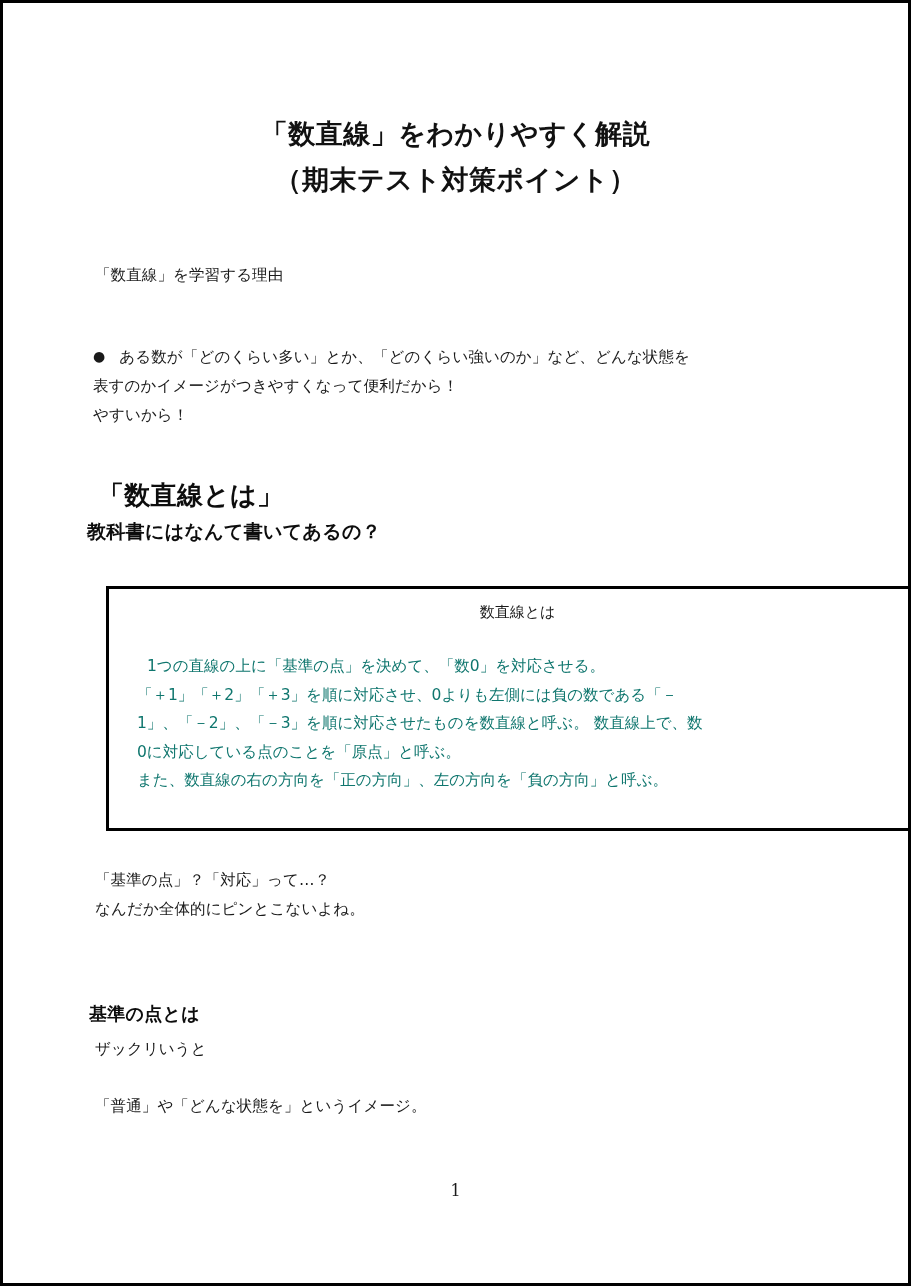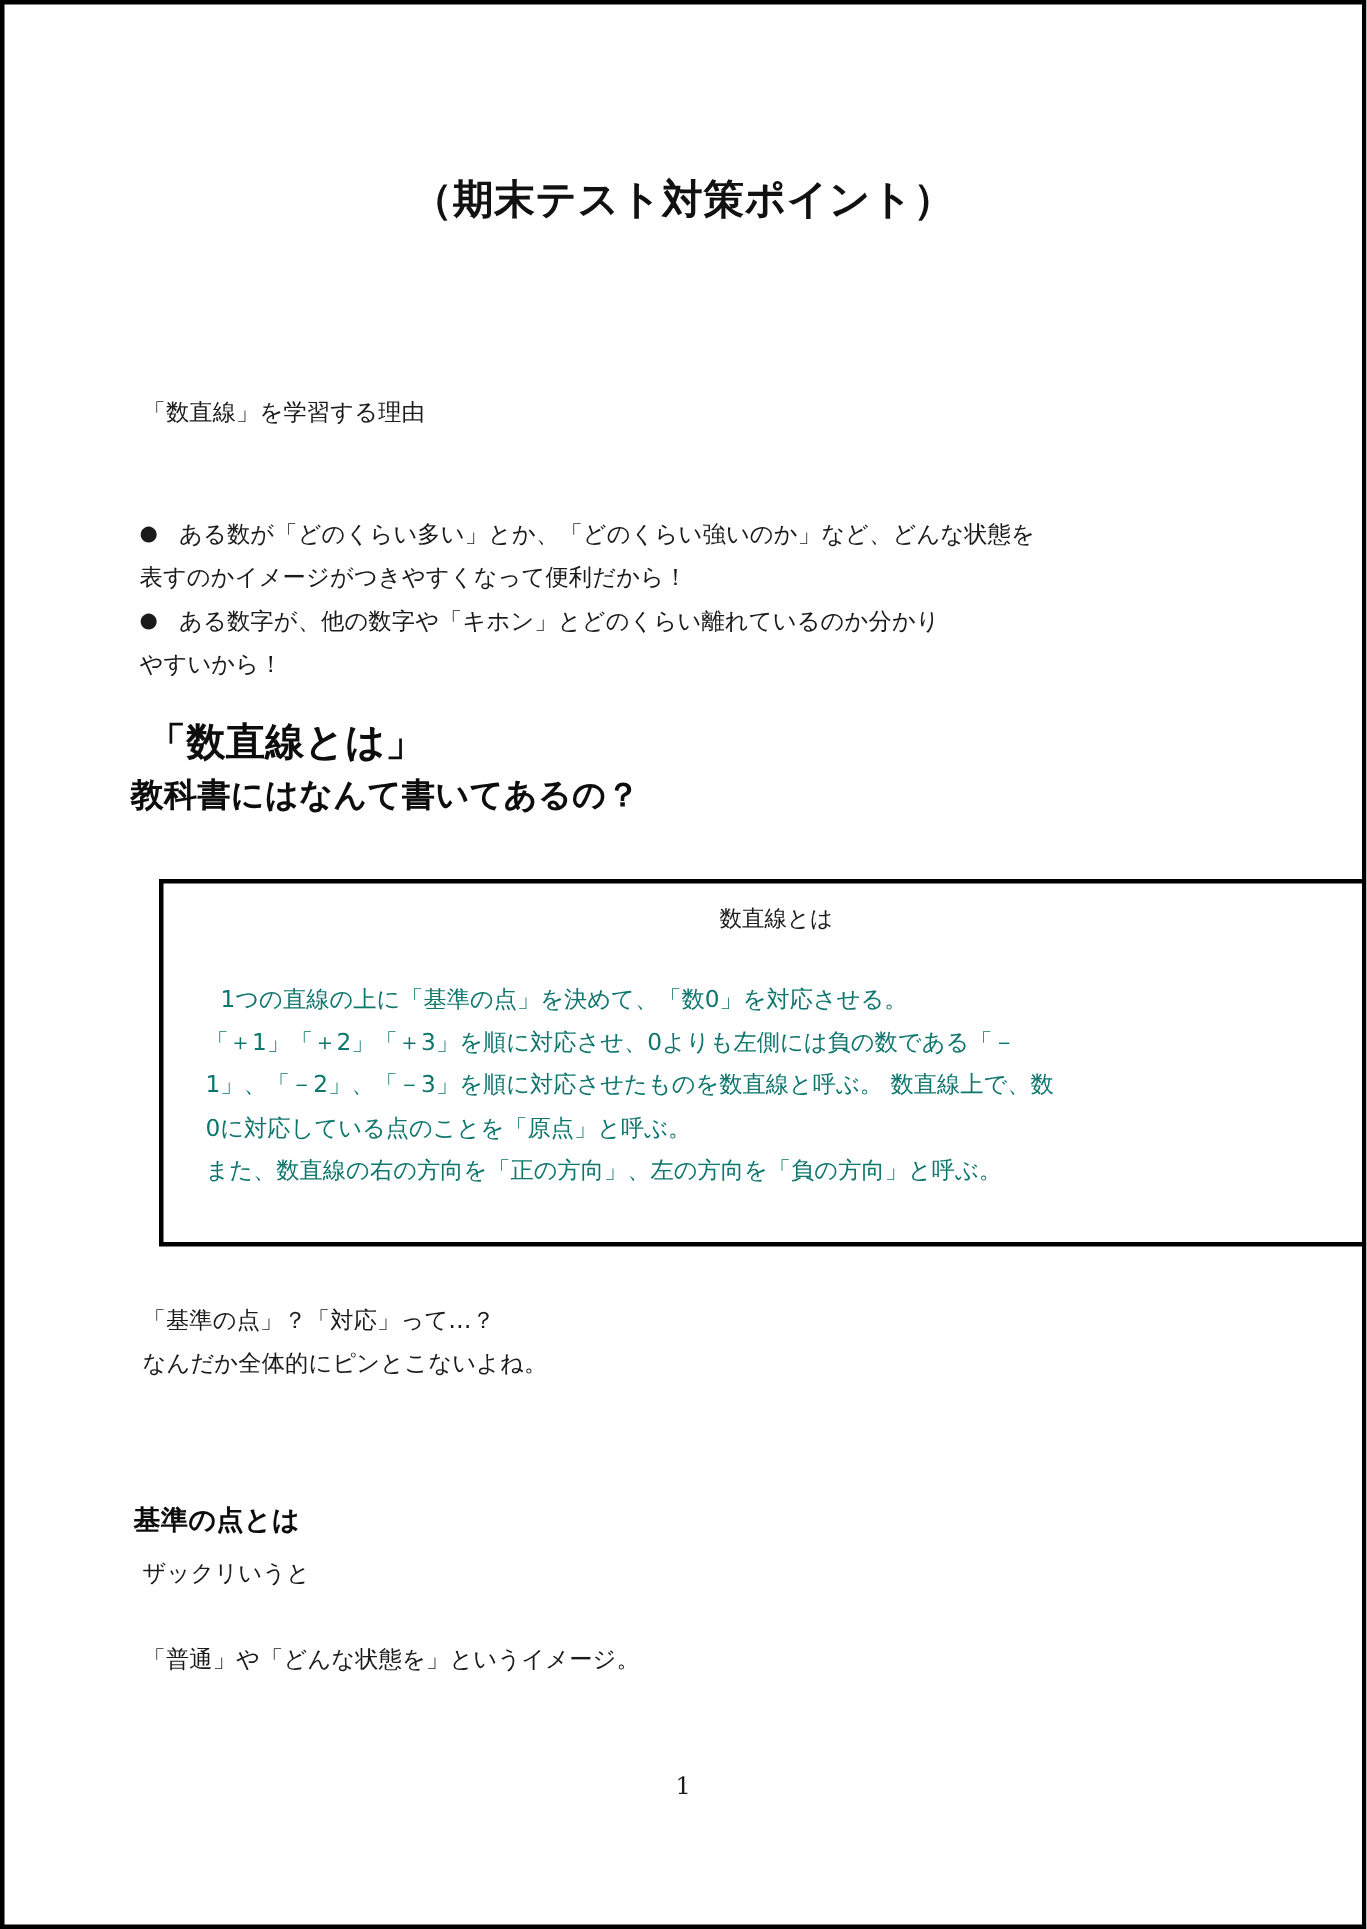--- a/index.html
+++ b/index.html
@@ -79,21 +79,21 @@
   }
   .heading-number-line {
     left: 95px;
     top: 477px;
     font-size: 26px;
     line-height: 30px;
   }
   .heading-textbook {
     left: 84px;
     top: 513px;
-    font-size: 22px;
+    font-size: 19px;
     line-height: 30px;
   }
   .heading-kijun {
     left: 86px;
     top: 977px;
     font-size: 18px;
     line-height: 28px;
     margin-top: 20px;
   }
 
@@ -163,33 +163,31 @@
     font-size: 16px;
     color: #1a1a1a;
   }
 </style>
 </head>
 <body>
 
 <div class="page">
 
   <h1 class="doc-title">
+    <span>「数直線」をわかりやすく解説</span>
     <span class="line-2">（期末テスト対策ポイント）</span>
   </h1>
 
   <div class="body-block intro-label">「数直線」を学習する理由</div>
 
   <div class="body-block reason-list">
     <span class="reason-item">
       <span class="bullet-dot">●</span><span>ある数が「どのくらい多い」とか、「どのくらい強いのか」など、どんな状態を</span>
     </span>
     <span class="reason-item">表すのかイメージがつきやすくなって便利だから！</span>
-    <span class="reason-item">
-      <span class="bullet-dot">●</span><span>ある数字が、他の数字や「キホン」とどのくらい離れているのか分かり</span>
-    </span>
     <span class="reason-item">やすいから！</span>
   </div>
 
   <div class="heading heading-number-line">「数直線とは」</div>
   <div class="heading heading-textbook">教科書にはなんて書いてあるの？</div>
 
   <div class="definition-box">
     <div class="definition-title">数直線とは</div>
     <div class="definition-body">
       <span class="dline indent">1つの直線の上に「基準の点」を決めて、「数0」を対応させる。</span>

